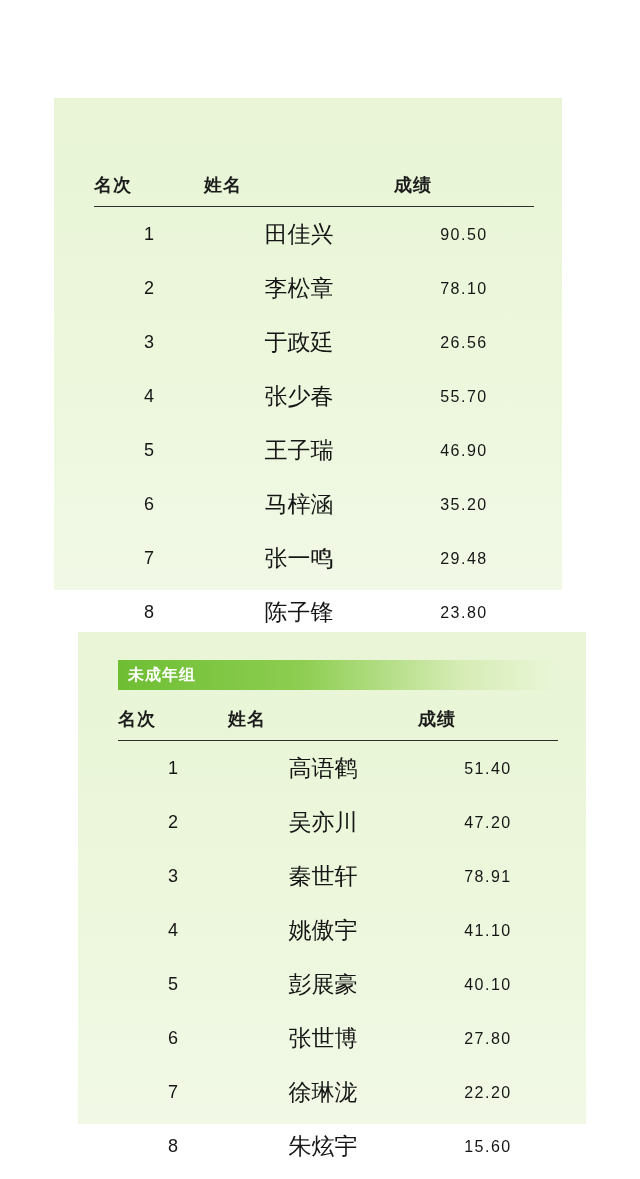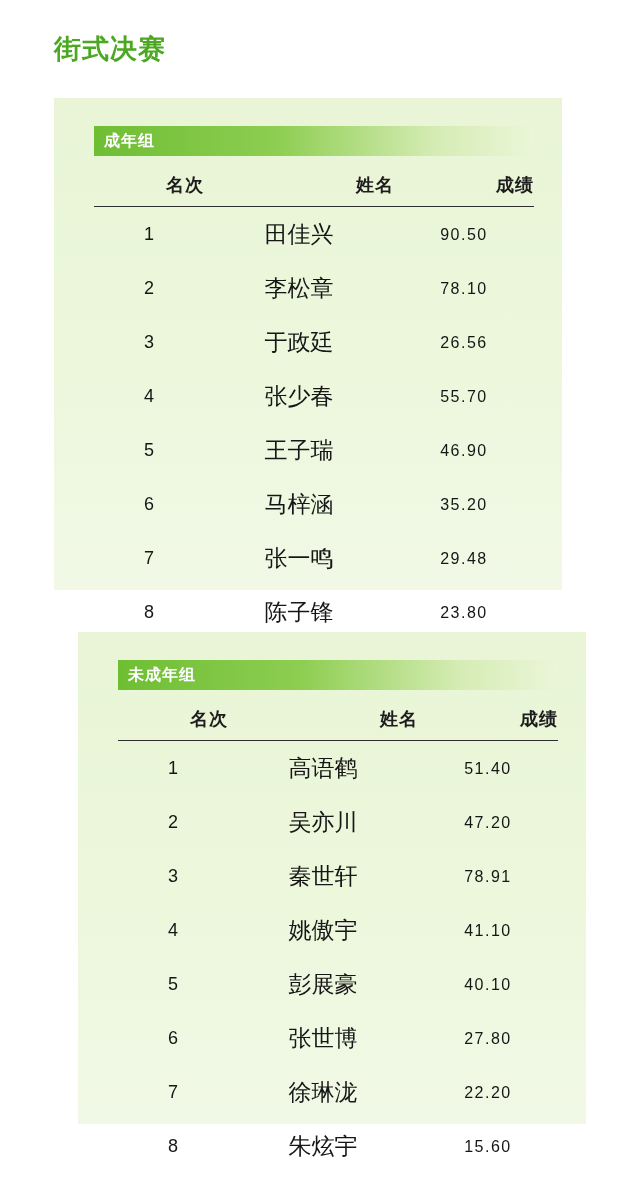--- a/index.html
+++ b/index.html
@@ -68,21 +68,21 @@
     top: 68px;
     width: 440px;
     border-collapse: collapse;
     font-size: 19px;
     color: #1c1c1c;
   }
   table.result th {
     font-size: 18px;
     font-weight: bold;
     padding: 7px 0 9px 0;
-    text-align: right;
+    text-align: left;
     color: #1c1c1c;
     letter-spacing: 1px;
   }
   table.result thead tr {
     border-bottom: 1.6px solid #2d2d2d;
   }
   table.result td {
     padding: 12px 0 11px 0;
     text-align: center;
     font-size: 23px;
@@ -100,26 +100,22 @@
   }
   col.c-rank { width: 110px; }
   col.c-name { width: 190px; }
   col.c-score { width: 140px; }
 </style>
 </head>
 <body>
 
 <div class="page">
 
-  <div class="page-title">街式决赛</div>
 
   <div class="panel panel-adult">
-    <div class="group-badge">
-      <span>成年组</span>
-    </div>
     <table class="result">
       <colgroup>
         <col class="c-rank">
           <col class="c-name">
           <col class="c-score">
       </colgroup>
       <thead>
         <tr>
           <th>名次</th>
           <th>姓名</th>

